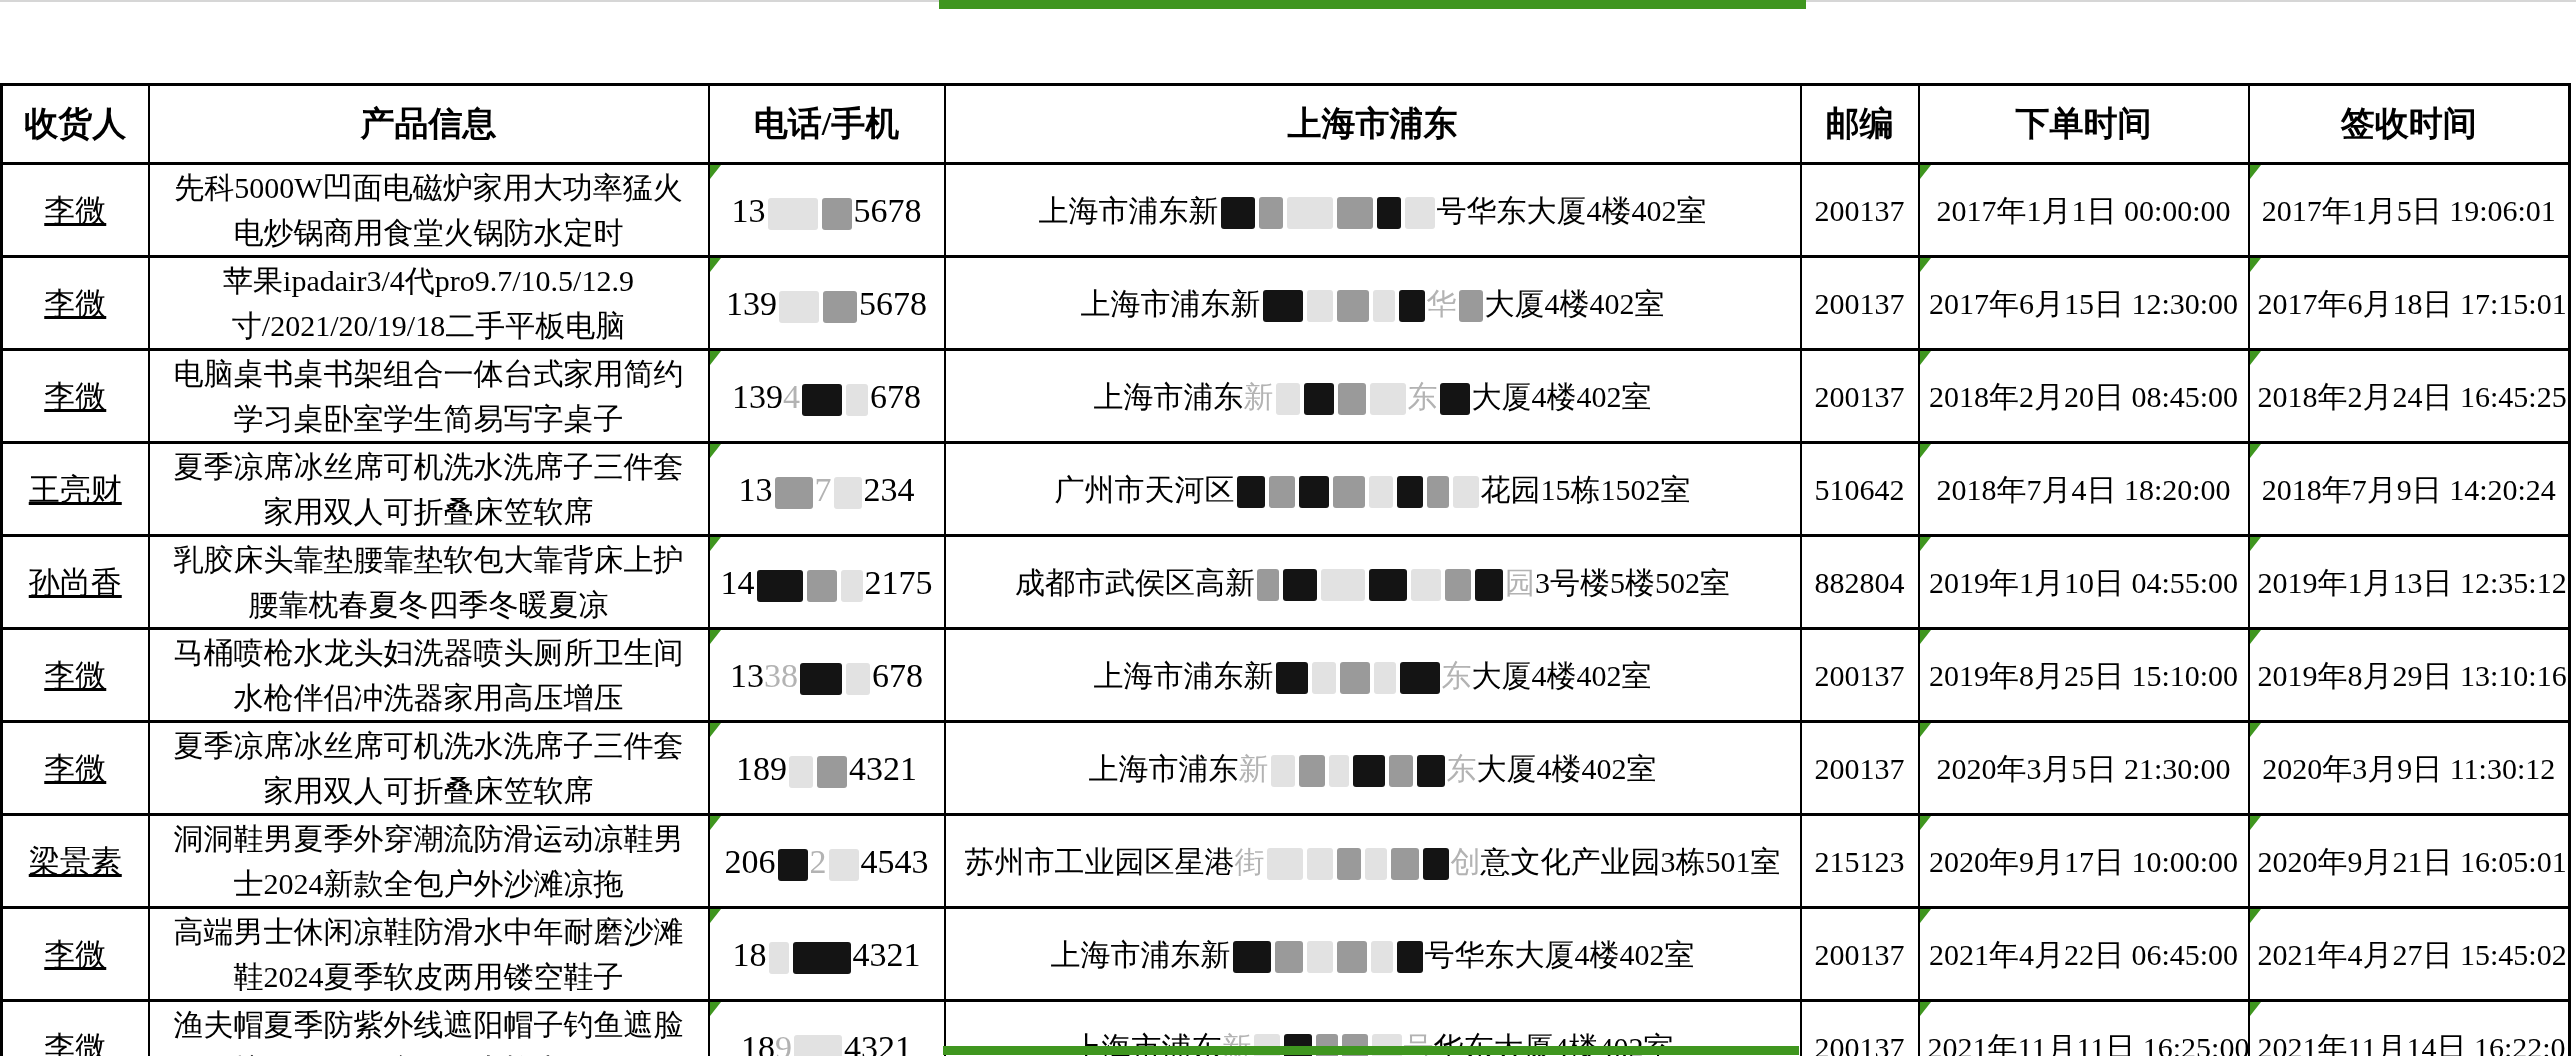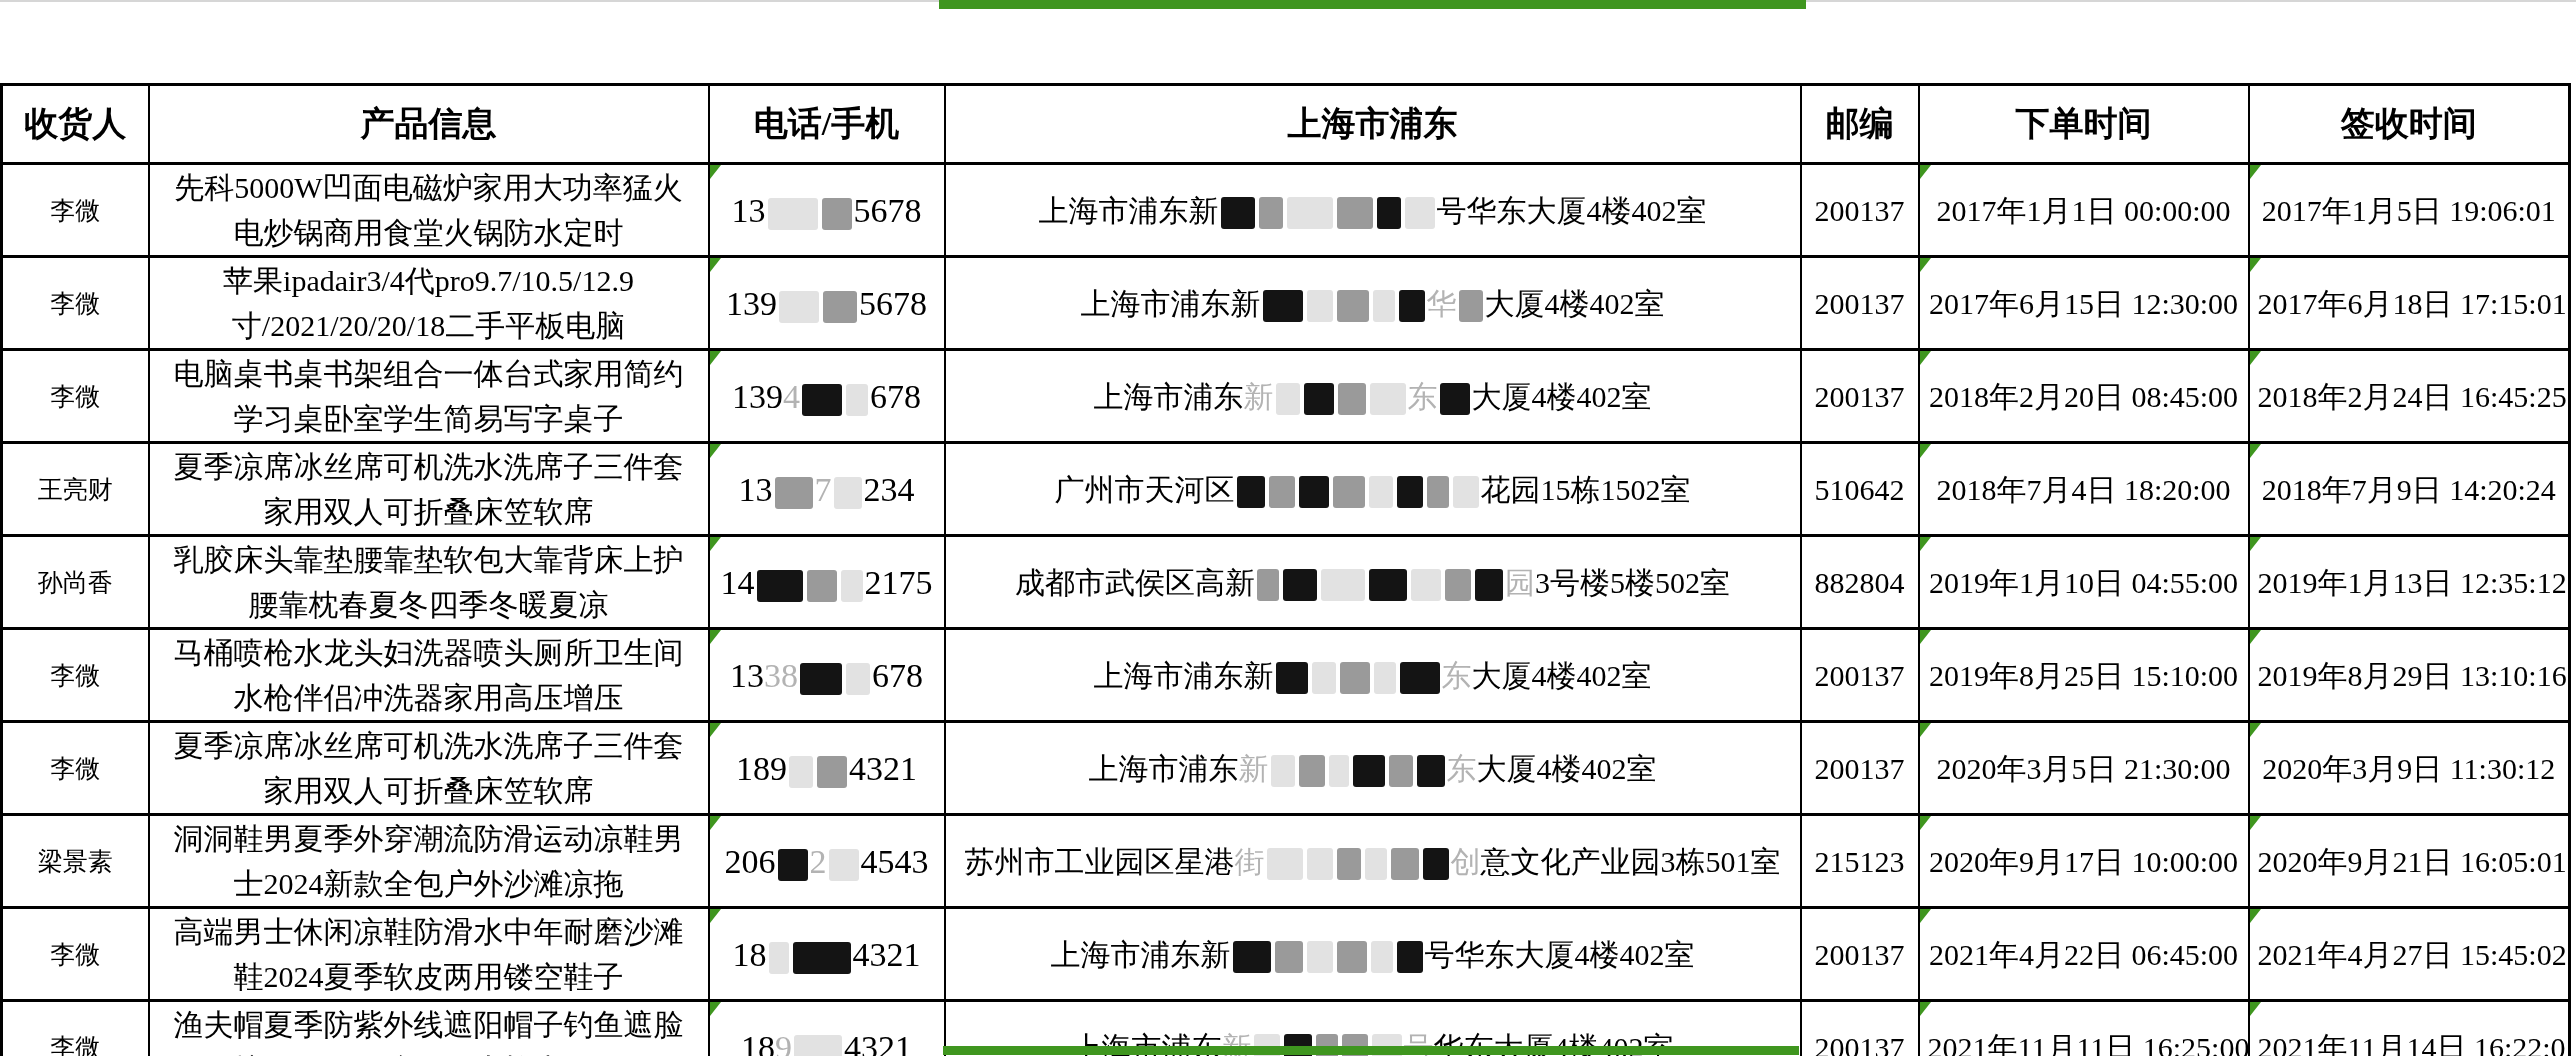--- a/index.html
+++ b/index.html
@@ -13,21 +13,21 @@
          text-align:center;font-size:48px;font-weight:bold;letter-spacing:1px;}
   table{position:absolute;top:83px;left:0;width:2568px;border-collapse:collapse;
         table-layout:fixed;background:#fff;border:3px solid #000;}
   th,td{border:2px solid #000;border-top-width:3px;border-bottom-width:3px;
         text-align:center;vertical-align:middle;position:relative;overflow:hidden;
         padding:0 8px;background:#fff;}
   thead th{height:76px;font-size:34px;font-weight:bold;}
   tbody td{height:85px;font-size:30px;line-height:45px;}
   td.c-phone{font-size:34px;}
   td.c-zip,td.c-order_time,td.c-sign_time{font-size:30px;white-space:nowrap;}
-  td.c-recipient{font-size:25px;}
+  td.c-recipient{font-size:31px;text-decoration:underline;}
   td.c-product,td.c-address{padding:0 10px;}
   .tri{position:absolute;top:0;left:0;width:0;height:0;
        border-right:11px solid transparent;}
   .box{display:inline-block;height:32px;vertical-align:-8px;border-radius:3px;margin:0 2px;}
   .ghost{}
 </style>
 </head>
 <body>
 
 <div class="sheet">
@@ -60,21 +60,21 @@
             <td class="c-recipient">李微</td>
             <td class="c-product">先科5000W凹面电磁炉家用大功率猛火电炒锅商用食堂火锅防水定时</td>
             <td class="c-phone"><span class="tri" style="border-top: 14px solid rgb(63, 150, 31);"></span><span>13</span><span class="box" style="width: 50px; background: rgb(226, 226, 226);"></span><span class="box" style="width: 30px; background: rgb(154, 154, 154);"></span><span>5678</span></td>
             <td class="c-address"><span>上海市浦东新</span><span class="box" style="width: 34px; background: rgb(20, 20, 20);"></span><span class="box" style="width: 24px; background: rgb(154, 154, 154);"></span><span class="box" style="width: 46px; background: rgb(226, 226, 226);"></span><span class="box" style="width: 36px; background: rgb(154, 154, 154);"></span><span class="box" style="width: 24px; background: rgb(20, 20, 20);"></span><span class="box" style="width: 30px; background: rgb(226, 226, 226);"></span><span>号华东大厦4楼402室</span></td>
             <td class="c-zip">200137</td>
             <td class="c-order_time"><span class="tri" style="border-top: 14px solid rgb(63, 150, 31);"></span>2017年1月1日 00:00:00</td>
             <td class="c-sign_time"><span class="tri" style="border-top: 14px solid rgb(63, 150, 31);"></span>2017年1月5日 19:06:01</td>
           </tr>
           <tr>
             <td class="c-recipient">李微</td>
-            <td class="c-product">苹果ipadair3/4代pro9.7/10.5/12.9寸/2021/20/20/18二手平板电脑</td>
+            <td class="c-product">苹果ipadair3/4代pro9.7/10.5/12.9寸/2021/20/19/18二手平板电脑</td>
             <td class="c-phone"><span class="tri" style="border-top: 14px solid rgb(63, 150, 31);"></span><span>139</span><span class="box" style="width: 40px; background: rgb(226, 226, 226);"></span><span class="box" style="width: 34px; background: rgb(154, 154, 154);"></span><span>5678</span></td>
             <td class="c-address"><span>上海市浦东新</span><span class="box" style="width: 40px; background: rgb(20, 20, 20);"></span><span class="box" style="width: 26px; background: rgb(226, 226, 226);"></span><span class="box" style="width: 32px; background: rgb(154, 154, 154);"></span><span class="box" style="width: 22px; background: rgb(226, 226, 226);"></span><span class="box" style="width: 26px; background: rgb(20, 20, 20);"></span><span class="ghost" style="color: rgb(179, 179, 179);">华</span><span class="box" style="width: 24px; background: rgb(154, 154, 154);"></span><span>大厦4楼402室</span></td>
             <td class="c-zip">200137</td>
             <td class="c-order_time"><span class="tri" style="border-top: 14px solid rgb(63, 150, 31);"></span>2017年6月15日 12:30:00</td>
             <td class="c-sign_time"><span class="tri" style="border-top: 14px solid rgb(63, 150, 31);"></span>2017年6月18日 17:15:01</td>
           </tr>
           <tr>
             <td class="c-recipient">李微</td>
             <td class="c-product">电脑桌书桌书架组合一体台式家用简约学习桌卧室学生简易写字桌子</td>
             <td class="c-phone"><span class="tri" style="border-top: 14px solid rgb(63, 150, 31);"></span><span>139</span><span class="ghost" style="color: rgb(179, 179, 179);">4</span><span class="box" style="width: 40px; background: rgb(20, 20, 20);"></span><span class="box" style="width: 22px; background: rgb(226, 226, 226);"></span><span>678</span></td>

